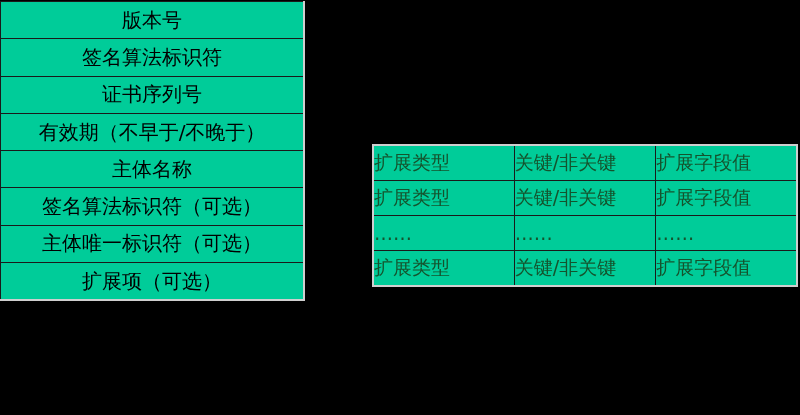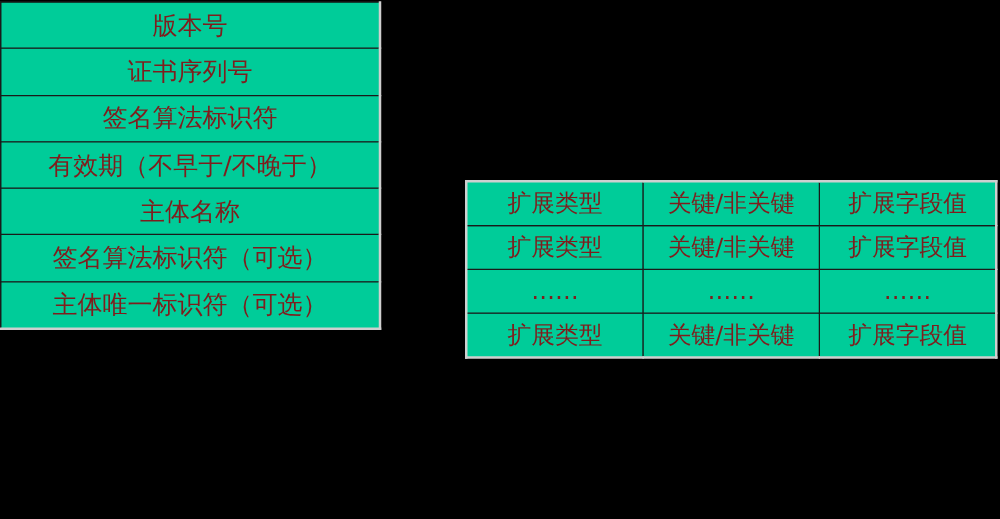--- a/index.html
+++ b/index.html
@@ -1,51 +1,54 @@
 <!DOCTYPE html>
 <html><head>
 <meta charset="utf-8">
 <style>
   html, body { margin:0; padding:0; }
   body { width:800px; height:415px; background:#000000; position:relative; overflow:hidden;
          font-family:"DejaVu Sans", sans-serif; }
   .cert { position:absolute; left:0; top:1px; width:305px; border-collapse:collapse; }
   .cert td { background:#00cc99; border:1px solid #1a1a1a; height:36.3px; padding:0;
-             text-align:center; font-size:20px; color:#7f1d1d; white-space:nowrap; }
+             text-align:center; font-size:20px; color:#000000; white-space:nowrap; }
   .cert { border-right:2px solid #cfcfcf; border-bottom:2px solid #cfcfcf; }
   .ext { position:absolute; left:372px; top:144px; width:426px; border-collapse:collapse;
          border:2px solid #cfcfcf; }
   .ext td { background:#00cc99; border:1px solid #1a1a1a; height:34px; padding:0;
-            text-align:center; font-size:19px; color:#7f1d1d; width:33.3%; white-space:nowrap; }
+            font-size:19px; color:#14532d; width:33.3%; white-space:nowrap; }
 </style>
 </head>
 <body>
 
 <table class="cert">
   <tbody>
       <tr>
         <td>版本号</td>
       </tr>
   <tr>
-        <td>证书序列号</td>
+        <td>签名算法标识符</td>
       </tr>
   <tr>
-        <td>签名算法标识符</td>
+        <td>证书序列号</td>
       </tr>
   <tr>
         <td>有效期（不早于/不晚于）</td>
       </tr>
   <tr>
         <td>主体名称</td>
       </tr>
   <tr>
         <td>签名算法标识符（可选）</td>
       </tr>
   <tr>
         <td>主体唯一标识符（可选）</td>
+      </tr>
+  <tr>
+        <td>扩展项（可选）</td>
       </tr>
 </tbody>
   </table>
 
 <table class="ext">
   <tbody>
       <tr>
     <td>扩展类型</td>
     <td>关键/非关键</td>
     <td>扩展字段值</td>

